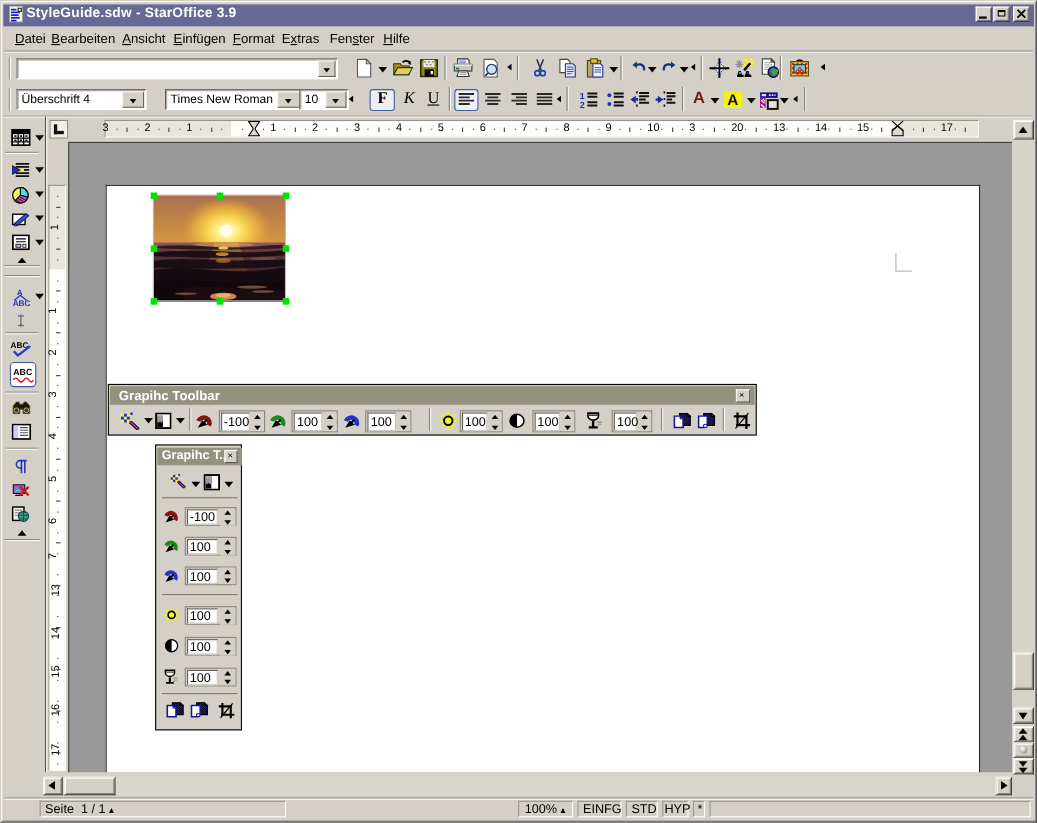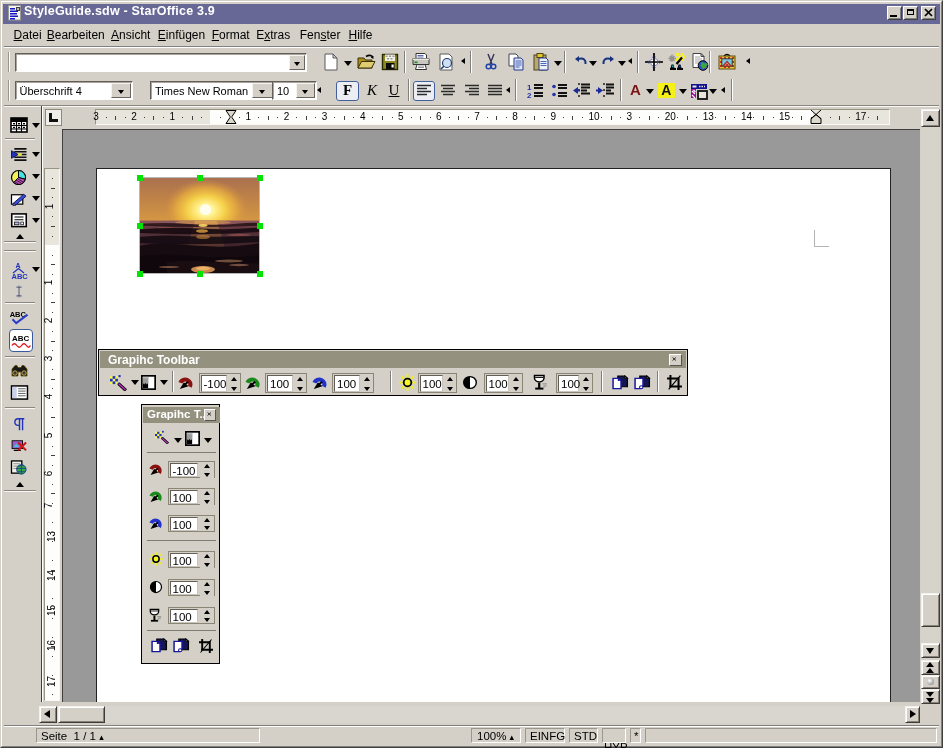--- a/index.html
+++ b/index.html
@@ -968,21 +968,21 @@
     <div class="abs" style="left: 871px; top: 4px; width: 0px; height: 0px; border-top: 4.5px solid transparent; border-bottom: 4.5px solid transparent; border-left: 6px solid rgb(0, 0, 0);"></div>
   </div>
 
 <div id="status" class="abs" style="left:4px;top:725px;width:935px;height:18px;font-size:11.5px;">
     <div class="abs" style="left: 0px; top: 0px; width: 935px; height: 1px; background: rgb(128, 128, 128);"></div>
     <div class="abs" style="left: 0px; top: 1px; width: 935px; height: 1px; background: rgb(255, 255, 255);"></div>
     <div class="abs" style="left: 2px; top: 3px; width: 224px; height: 15px; border-width: 1px; border-style: solid; border-image: initial; border-color: rgb(154, 150, 140) rgb(255, 255, 255) rgb(255, 255, 255) rgb(154, 150, 140); padding: 1px 0px 0px 4px; white-space: nowrap; margin-left: 30px;">Seite&nbsp;&nbsp;1 / 1 <span style="font-size:9px">▴</span></div>
     <div class="abs" style="left: 467px; top: 3px; width: 50px; height: 15px; border-width: 1px; border-style: solid; border-image: initial; border-color: rgb(154, 150, 140) rgb(255, 255, 255) rgb(255, 255, 255) rgb(154, 150, 140); padding: 1px 0px 0px 5px; white-space: nowrap;">100% <span style="font-size:9px">▴</span></div>
     <div class="abs" style="left: 521px; top: 3px; width: 40px; height: 15px; border-width: 1px; border-style: solid; border-image: initial; border-color: rgb(154, 150, 140) rgb(255, 255, 255) rgb(255, 255, 255) rgb(154, 150, 140); padding: 1px 0px 0px 4px; white-space: nowrap;">EINFG</div>
     <div class="abs" style="left: 565px; top: 3px; width: 29px; height: 15px; border-width: 1px; border-style: solid; border-image: initial; border-color: rgb(154, 150, 140) rgb(255, 255, 255) rgb(255, 255, 255) rgb(154, 150, 140); padding: 1px 0px 0px 4px; white-space: nowrap;">STD</div>
-    <div class="abs" style="left: 598px; top: 3px; width: 24px; height: 15px; border-width: 1px; border-style: solid; border-image: initial; border-color: rgb(154, 150, 140) rgb(255, 255, 255) rgb(255, 255, 255) rgb(154, 150, 140); padding: 12px 0px 0px 1px; white-space: nowrap;">HYP</div>
+    <div class="abs" style="left: 598px; top: 3px; width: 24px; height: 15px; border-width: 1px; border-style: solid; border-image: initial; border-color: rgb(154, 150, 140) rgb(255, 255, 255) rgb(255, 255, 255) rgb(154, 150, 140); padding: 1px 0px 0px 1px; white-space: nowrap;">HYP</div>
     <div class="abs" style="left: 626px; top: 3px; width: 11px; height: 15px; border-width: 1px; border-style: solid; border-image: initial; border-color: rgb(154, 150, 140) rgb(255, 255, 255) rgb(255, 255, 255) rgb(154, 150, 140); padding: 1px 0px 0px 3px; white-space: nowrap;">*</div>
     <div class="abs" style="left: 641px; top: 3px; width: 292px; height: 15px; border-width: 1px; border-style: solid; border-image: initial; border-color: rgb(154, 150, 140) rgb(255, 255, 255) rgb(255, 255, 255) rgb(154, 150, 140); padding: 1px 0px 0px; white-space: nowrap;"></div>
   </div>
 <div class="abs" style="left: 137px; top: 175px; width: 6px; height: 6px; background: rgb(0, 228, 0);"></div>
 <div class="abs" style="left: 197px; top: 175px; width: 6px; height: 6px; background: rgb(0, 228, 0);"></div>
 <div class="abs" style="left: 257px; top: 175px; width: 6px; height: 6px; background: rgb(0, 228, 0);"></div>
 <div class="abs" style="left: 137px; top: 223px; width: 6px; height: 6px; background: rgb(0, 228, 0);"></div>
 <div class="abs" style="left: 257px; top: 223px; width: 6px; height: 6px; background: rgb(0, 228, 0);"></div>
 <div class="abs" style="left: 137px; top: 271px; width: 6px; height: 6px; background: rgb(0, 228, 0);"></div>
 <div class="abs" style="left: 197px; top: 271px; width: 6px; height: 6px; background: rgb(0, 228, 0);"></div>

